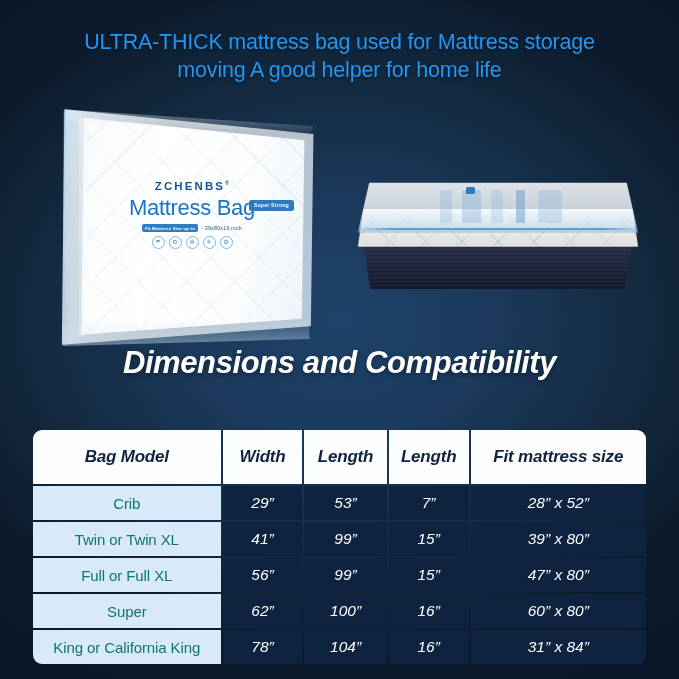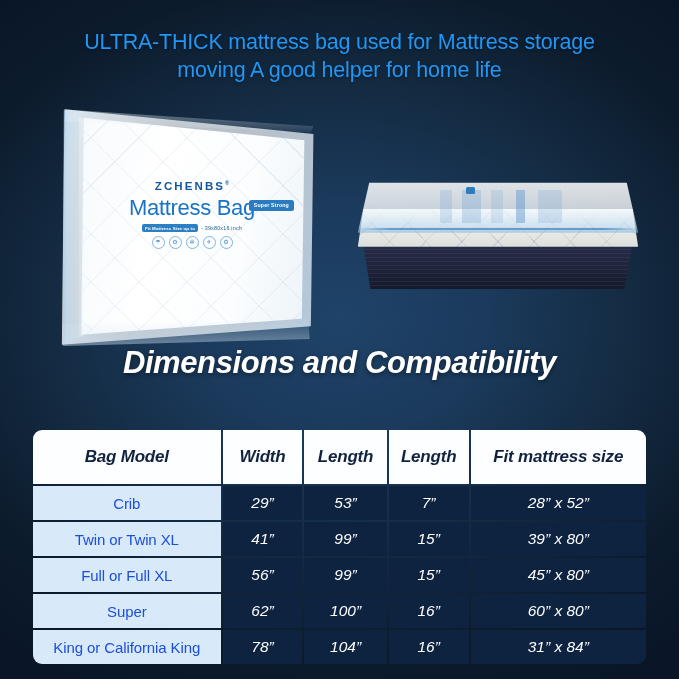--- a/index.html
+++ b/index.html
@@ -321,21 +321,21 @@
     font-style: italic;
     font-size: 17px;
     height: 54px;
     letter-spacing: -0.2px;
   }
   table.spec thead th:first-child { border-radius: 9px 0 0 0; }
   table.spec thead th:last-child  { border-radius: 0 9px 0 0; margin-left: 16px; }
 
   table.spec tbody td.model {
     background: #d8eaf9;
-    color: #1d4ed8;
+    color: #0f766e;
     font-size: 15px;
     letter-spacing: -0.1px;
   }
   table.spec tbody td.num {
     background: #0d2340;
     color: #ffffff;
     font-weight: normal;
     font-style: italic;
     font-size: 15.5px;
   }
@@ -428,21 +428,21 @@
           <td class="num">41”</td>
           <td class="num">99”</td>
           <td class="num">15”</td>
           <td class="num">39” x 80”</td>
         </tr>
         <tr>
           <td class="model">Full or Full XL</td>
           <td class="num">56”</td>
           <td class="num">99”</td>
           <td class="num">15”</td>
-          <td class="num">45” x 80”</td>
+          <td class="num">47” x 80”</td>
         </tr>
         <tr>
           <td class="model">Super</td>
           <td class="num">62”</td>
           <td class="num">100”</td>
           <td class="num">16”</td>
           <td class="num">60” x 80”</td>
         </tr>
         <tr>
           <td class="model">King or California King</td>

